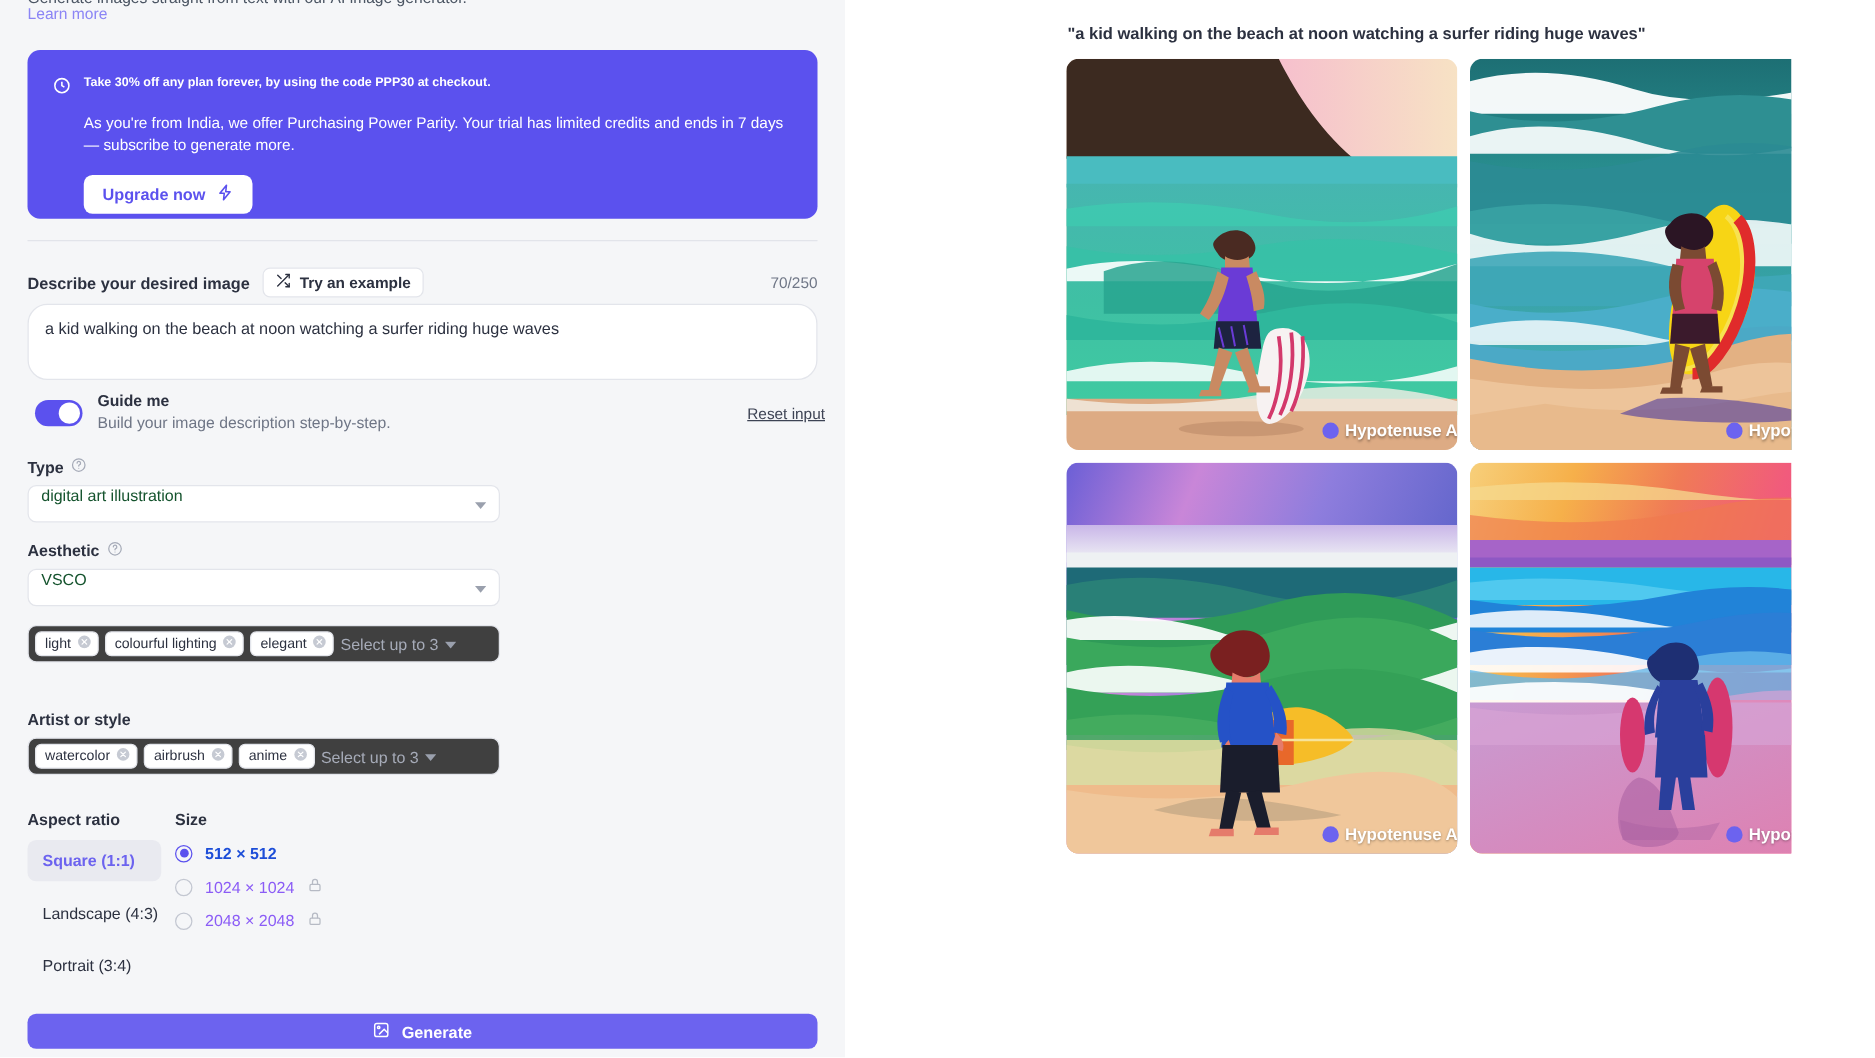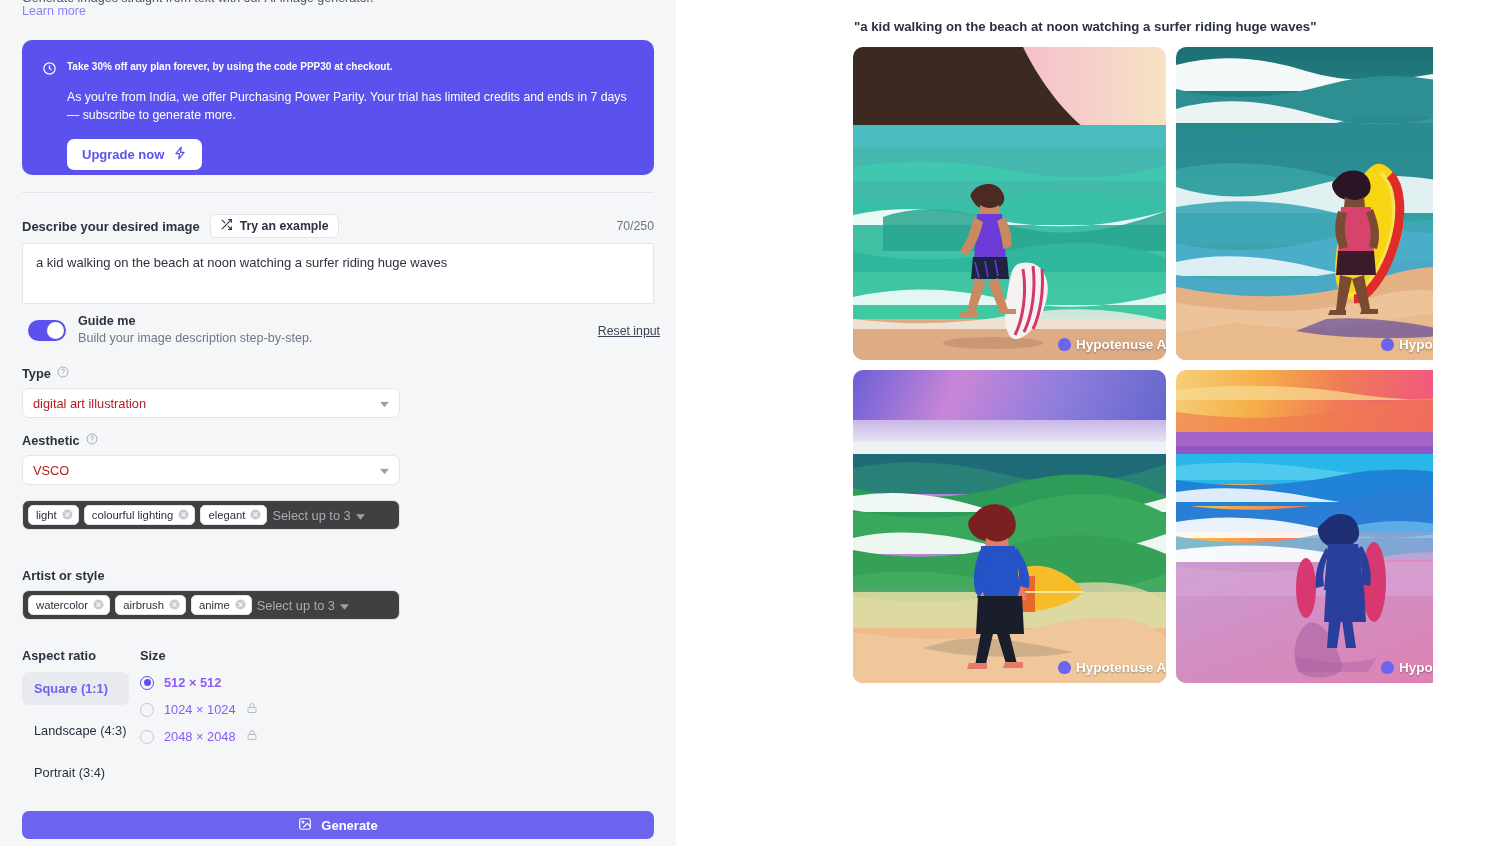--- a/index.html
+++ b/index.html
@@ -78,21 +78,21 @@
     font-family: "Liberation Sans", sans-serif;
     cursor: pointer;
   }
   .char-count {
     margin-left: auto; font-size: 12.3px; color: #6f7686;
   }
 
   .prompt-box {
     position: absolute; top: 243px; left: 22px;
     width: 632px; height: 61px;
-    background: #ffffff; border: 1px solid #e3e5eb; border-radius: 0;
+    background: #ffffff; border: 1px solid #e3e5eb; border-radius: 16px;
     padding: 10px 13px;
     font-size: 13px; color: #2c3140;
     font-family: "Liberation Sans", sans-serif;
     resize: none; outline: none; line-height: 1.35;
   }
 
   
   .guide-row {
     position: absolute; top: 314px; left: 28px; width: 632px;
     display: flex; align-items: center;
@@ -118,23 +118,23 @@
   
   .field { position: absolute; left: 22px; width: 378px; }
   .field-label {
     font-size: 12.8px; font-weight: bold; color: #2c3140;
     display: flex; align-items: center; gap: 6px;
     margin-bottom: 7px;
   }
   .select {
     width: 378px; height: 30px;
     background: #ffffff; border: 1px solid #e3e5eb; border-radius: 7px;
-    display: flex; align-items: center;
+    display: flex; align-items: flex-start;
     padding: 0 10px;
-    font-size: 12.8px; color: #b91c1c;
+    font-size: 12.8px; color: #14532d;
     cursor: pointer; position: relative;
   }
   .select .caret {
     position: absolute; right: 10px; top: 50%; transform: translateY(-50%);
   }
   .multiselect {
     width: 378px; min-height: 30px;
     background: #404040; border: 1px solid #e3e5eb; border-radius: 7px;
     display: flex; align-items: center; gap: 5px;
     padding: 0 24px 0 5px;
@@ -156,21 +156,21 @@
     width: 107px; height: 33px; border-radius: 7px;
     display: flex; align-items: center; padding-left: 12px;
     font-size: 12.8px; color: #2c3140; cursor: pointer;
     margin-top: 9px; background: transparent;
   }
   .ratio-btn.active { background: #e9eaf0; color: #6c63ef; font-weight: bold; }
 
   .size-col { position: absolute; left: 140px; top: 648px; width: 230px; }
   .size-opt {
     display: flex; align-items: center; gap: 10px;
-    margin-top: 12px; font-size: 12.8px; font-weight: bold; color: #8b5cf6;
+    margin-top: 12px; font-size: 12.8px; font-weight: bold; color: #1d4ed8;
     cursor: pointer;
   }
   .size-opt.disabled { color: #8b5cf6; cursor: default; font-weight: normal; }
   .radio {
     width: 14px; height: 14px; border-radius: 50%;
     border: 1.5px solid #c3c7d1; flex: 0 0 auto;
     display: flex; align-items: center; justify-content: center;
   }
   .radio.checked { border-color: #5b51ee; }
   .radio.checked::after {

